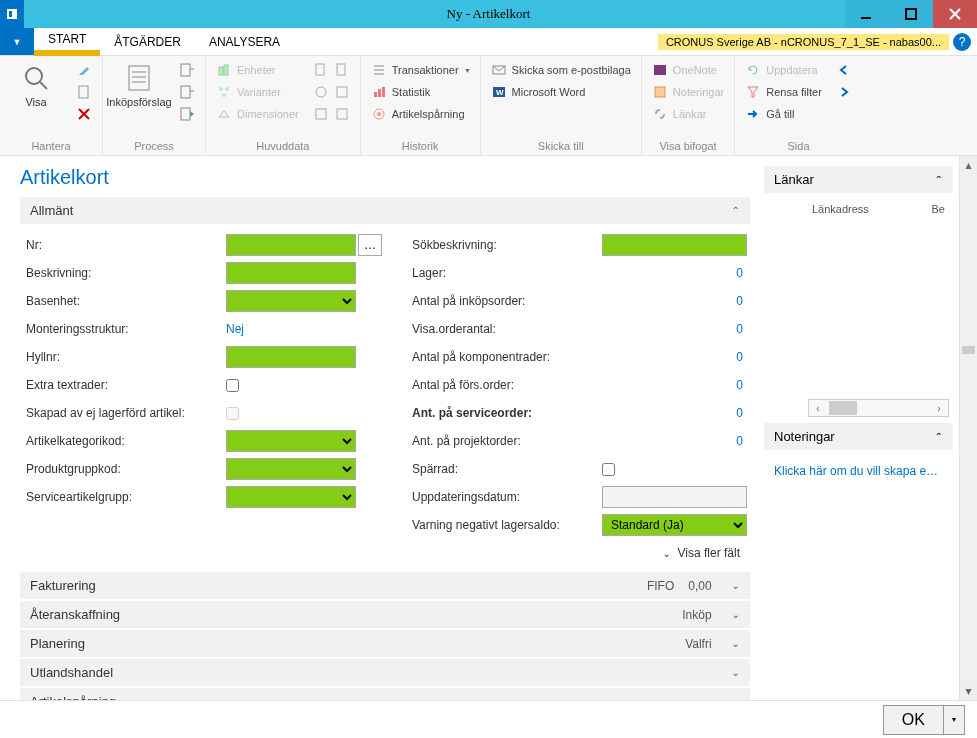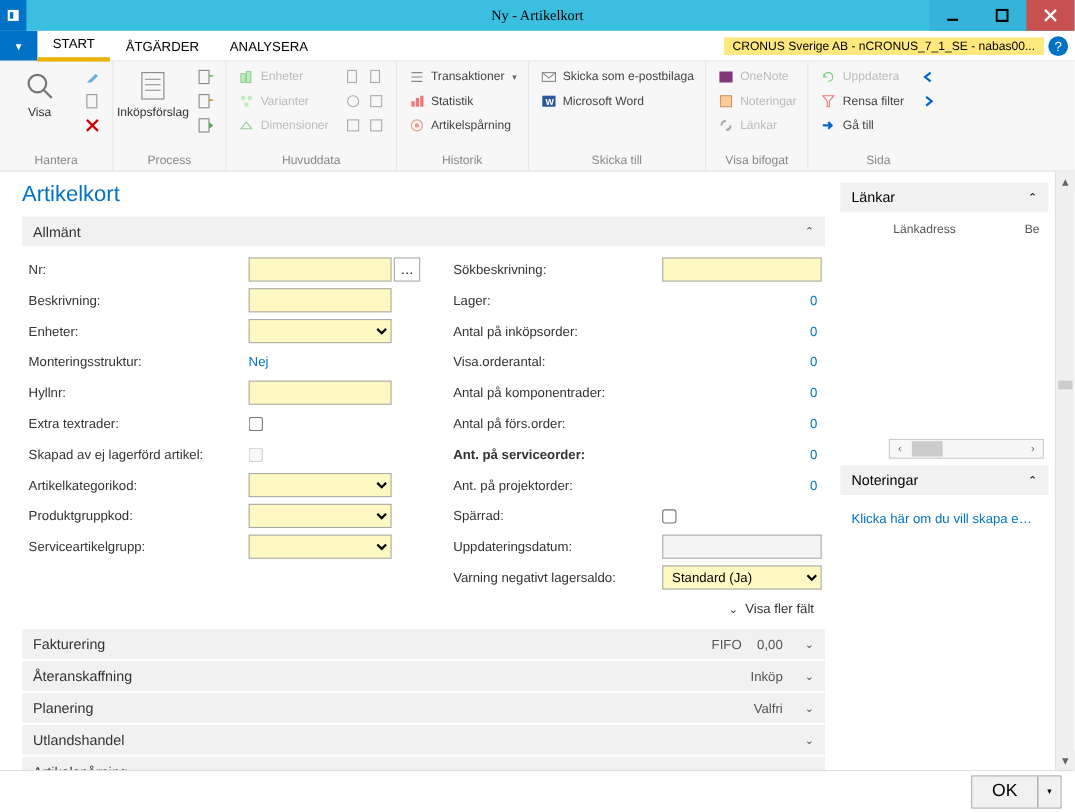--- a/index.html
+++ b/index.html
@@ -11,21 +11,21 @@
 .titlebar .title { position:absolute; left:0; right:0; text-align:center; color:#000; font-size:13px; pointer-events:none;font-family:Liberation Serif, serif; }
 .titlebar .win-controls { position:absolute; right:0; top:0; display:flex; height:100%; }
 .titlebar .win-btn { width:44px; display:flex; align-items:center; justify-content:center; font-size:14px; font-family: "Segoe UI Symbol", sans-serif; }
 .titlebar .win-btn.close { background:#c75050; color:#fff; }
 .titlebar .win-btn.min, .titlebar .win-btn.max { background:#35b4d9; }
 
 
 .tabstrip { height: 28px; background:#fff; border-bottom:1px solid #e1e1e1; display:flex; align-items:stretch; }
 .tabstrip .file-tab { width:34px; background:#0072c6; display:flex; align-items:center; justify-content:center; color:#fff; }
 .tabstrip .tab { padding:0 14px; display:flex; align-items:center; cursor:default; }
-.tabstrip .tab.active { border-bottom:4px solid #eab308; font-weight:normal; color:#000; margin-bottom:-1px; }
+.tabstrip .tab.active { border-bottom:6px solid #eab308; font-weight:normal; color:#000; margin-bottom:-1px; }
 .tabstrip .right-info { margin-left:auto; display:flex; align-items:center; padding-right:6px; gap:4px; }
 .tabstrip .company { background:#ffe97f; padding:2px 8px; font-size:11px; }
 .tabstrip .help { width:18px; height:18px; border-radius:50%; background:#0072c6; color:#fff; display:flex; align-items:center; justify-content:center; font-size:12px; }
 
 
 .ribbon { background:#f7f7f7; border-bottom:1px solid #e1e1e1; display:flex; height:100px; }
 .rgroup { border-right:1px solid #e6e6e6; display:flex; flex-direction:column; padding:2px 6px 0; }
 .rgroup .content { flex:1; display:flex; gap:6px; align-items:flex-start; }
 .rgroup .label { text-align:center; color:#888; font-size:11px; padding:3px 0; }
 .rbtn-large { display:flex; flex-direction:column; align-items:center; width:60px; padding-top:4px; cursor:default; }
@@ -51,21 +51,21 @@
 .fasttab-head { background:#f1f1f1; padding:6px 10px; display:flex; align-items:center; font-size:13px; color:#333; margin-bottom:0; }
 .fasttab-head .toggle { margin-left:auto; color:#555; font-size:10px; }
 .fasttab-head .summary { margin-left:auto; display:flex; gap:14px; color:#555; font-size:12px; margin-right:20px; }
 .fasttab-head.collapsed .summary + .toggle { margin-left:0; }
 
 
 .form-section { display:flex; gap:30px; padding:10px 6px 4px 6px; }
 .form-col { flex:1; display:flex; flex-direction:column; gap:6px; }
 .field { display:flex; align-items:center; min-height:22px; }
 .field .flabel { width:200px; color:#333; font-size:12px; }
-.field input[type="text"], .field select { width:130px; height:22px; border:1px solid #aaa; padding:0 4px; font-size:12px; background:#fef9c3; }
+.field input[type="text"], .field select { width:130px; height:22px; border:1px solid #aaa; padding:0 4px; font-size:12px; background:#84cc16; }
 .field .readonly-val { color:#0072c6; text-align:right; width:130px; display:inline-block; padding-right:4px; }
 .field .readonly-text { color:#0072c6; }
 .lookup-group { display:flex; gap:2px; }
 .lookup-btn { width:24px; height:22px; border:1px solid #aaa; display:flex; align-items:center; justify-content:center; background:#fff; font-size:12px; }
 .showmore { text-align:right; padding:6px 10px 10px; color:#333; font-size:12px; }
 
 
 .collapsed-tabs { display:flex; flex-direction:column; }
 .fasttab-head.collapsed { margin-top:2px; }
 
@@ -449,21 +449,21 @@
           <span class="lookup-group">
               <input type="text" style="">
               <span class="lookup-btn">…</span>
             </span>
           </div>
         <div class="field">
             <span class="flabel">Beskrivning:</span>
             <input type="text" style="">
           </div>
         <div class="field">
-            <span class="flabel">Enheter:</span>
+            <span class="flabel">Basenhet:</span>
             <select><option></option></select>
           </div>
         <div class="field">
             <span class="flabel">Monteringsstruktur:</span>
             <span class="readonly-text">Nej</span>
           </div>
         <div class="field">
             <span class="flabel">Hyllnr:</span>
             <input type="text" style="">
           </div>

